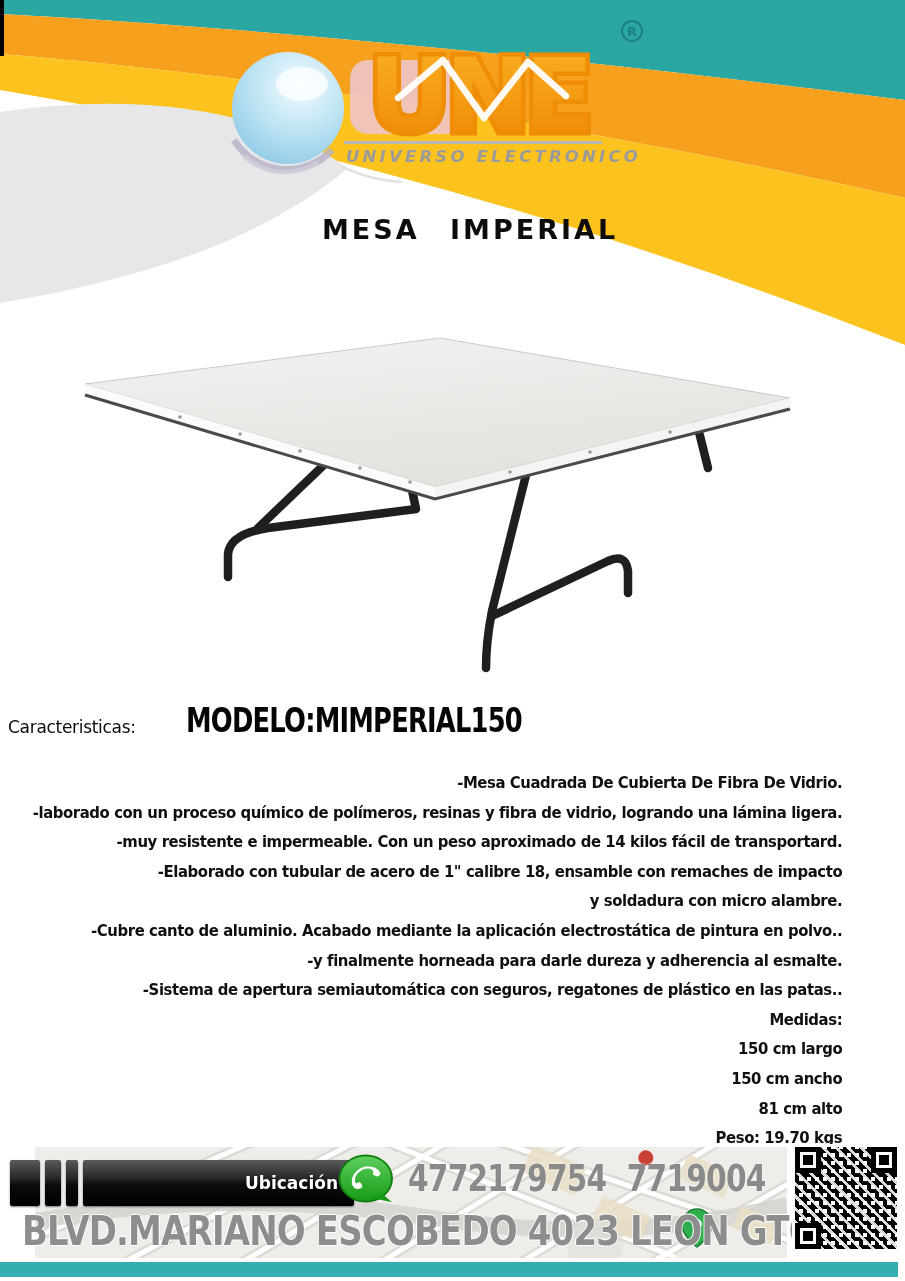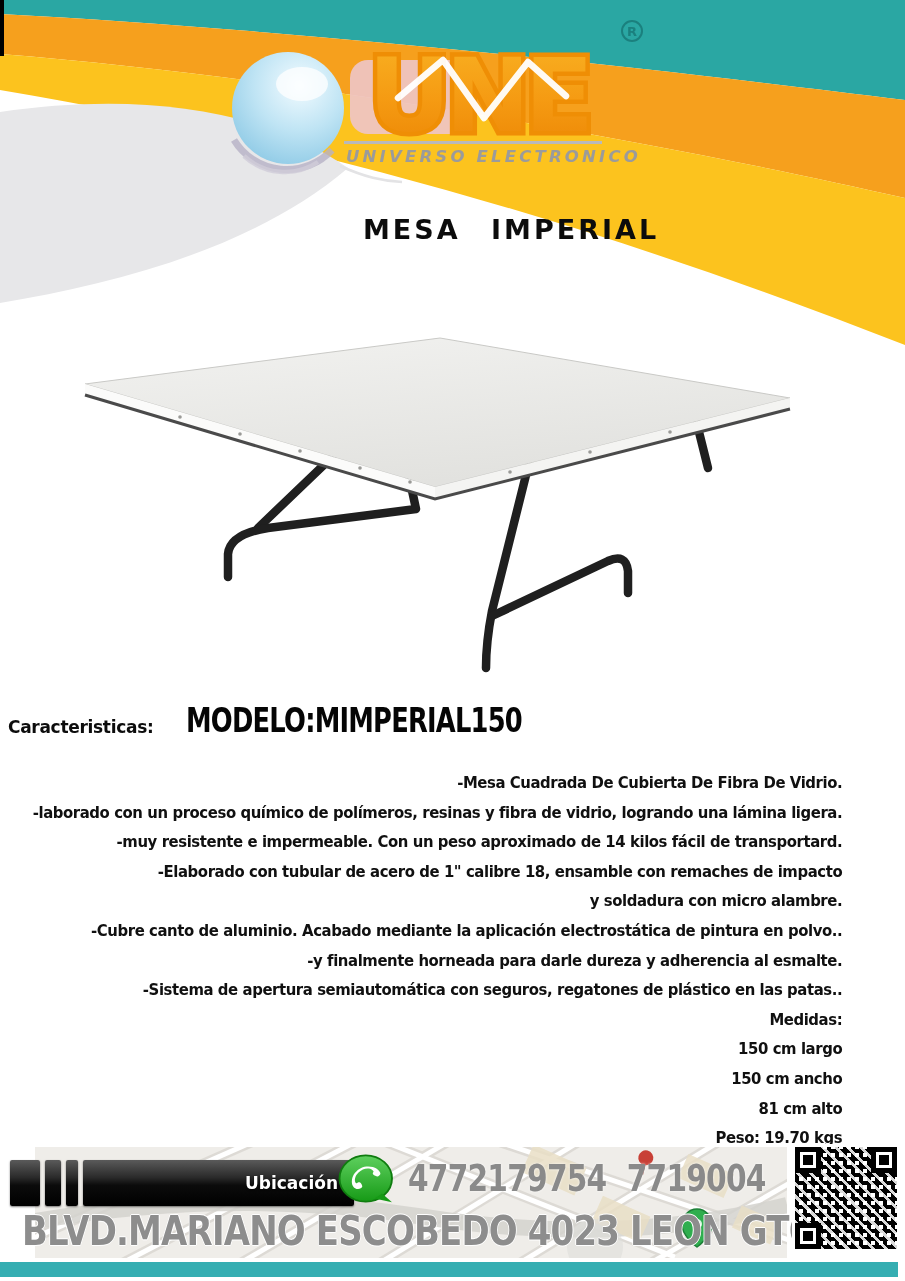--- a/index.html
+++ b/index.html
@@ -4,24 +4,24 @@
 <style>
   html,body{margin:0;padding:0;background:#888;}
   #stage{position:relative;width:905px;height:1281px;background:#fff;overflow:hidden;
          font-family:"DejaVu Sans",sans-serif;margin:0 auto;text-align:right;}
   svg{display:block;}
 
   
   #header-art{position:absolute;left:0;top:0;}
   #corner-tick{position:absolute;left:0;top:0;width:4px;height:56px;background:#000;}
   #product-title{position:absolute;left:322px;top:214px;font-size:27px;font-weight:900;
-                 letter-spacing:3px;word-spacing:18px;color:#0c0c0c;white-space:nowrap;margin-left:41px;}
+                 letter-spacing:3px;word-spacing:18px;color:#0c0c0c;white-space:nowrap;}
 
   
-  #characteristics-label{position:absolute;left:8px;top:717px;font-size:17px;font-weight:700;
+  #characteristics-label{position:absolute;left:8px;top:717px;font-size:17px;font-weight:400;
                  letter-spacing:-0.3px;color:#0c0c0c;}
   #model-heading{position:absolute;left:186px;top:701px;font-size:33px;font-weight:900;
                  letter-spacing:-1px;color:#050505;transform:scaleX(.78);transform-origin:left top;
                  white-space:nowrap;}
   #spec-block{position:absolute;left:8px;top:768px;width:897px;}
   .line{font-size:16px;font-weight:700;letter-spacing:-0.45px;color:#101010;line-height:29.6px;
         white-space:nowrap;transform:scaleX(.93);transform-origin:left center;}
 
   
   #map-strip{position:absolute;left:35px;top:1147px;width:752px;height:111px;}

